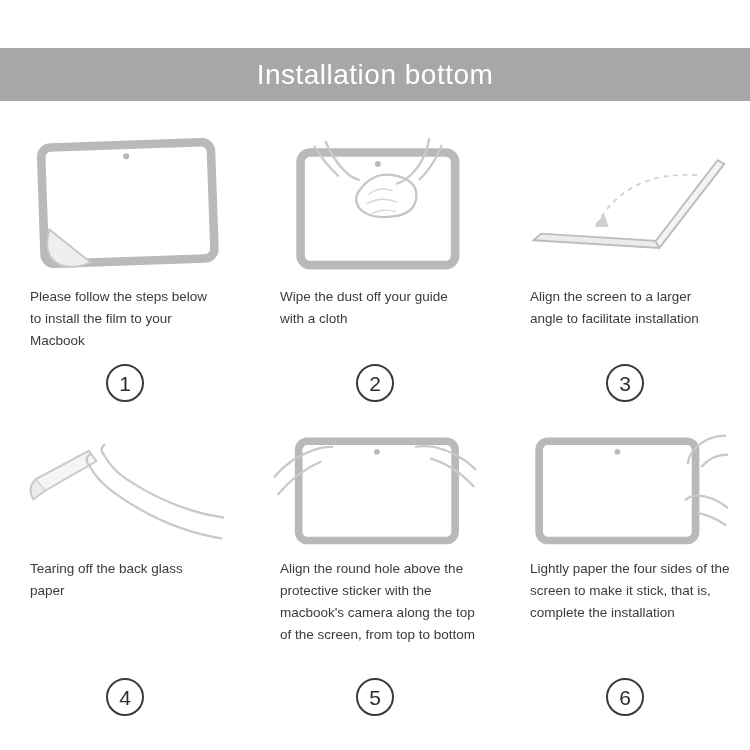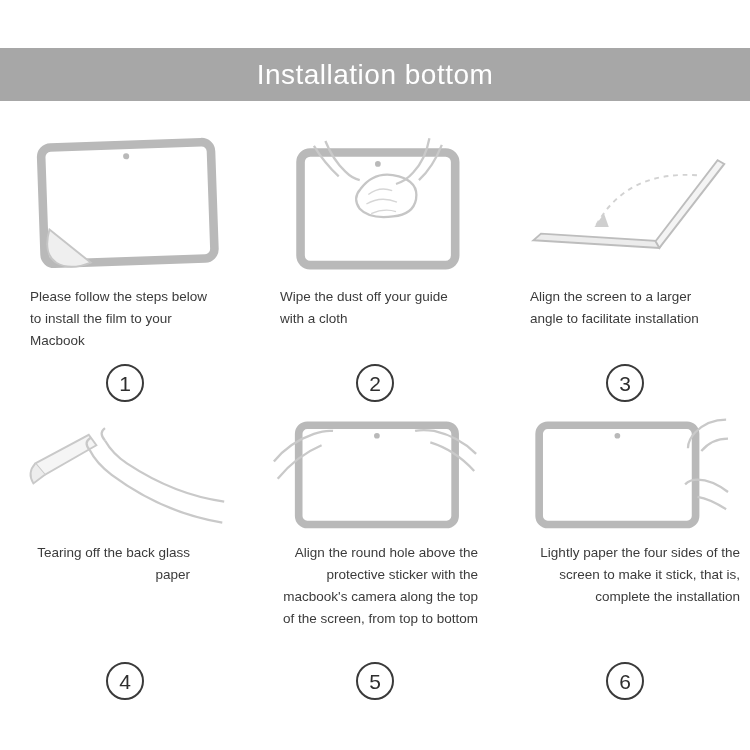--- a/index.html
+++ b/index.html
@@ -7,21 +7,21 @@
   body { width:750px; height:750px; font-family:"Liberation Sans", sans-serif; }
   .page { position:relative; width:750px; height:750px; background:#ffffff; overflow:hidden; }
 
   .header { position:absolute; top:48px; left:0; width:750px; height:53px;
             background:#a7a7a7; display:flex; align-items:center; justify-content:center; }
   .header-title { color:#ffffff; font-size:28px; font-weight:400; letter-spacing:0.5px; }
 
   .grid { position:absolute; left:0; width:750px; display:grid;
           grid-template-columns:250px 250px 250px; }
   .row1 { top:130px; }
-  .row2 { top:408px;text-align:right; }
+  .row2 { top:424px; }
 
   .step { display:flex; flex-direction:column; padding:0 10px; }
   .row1 .step { height:292px; }
   .row2 .step { height:312px; }
 
   .illus { display:flex; align-items:center; justify-content:center; }
   .row1 .illus { height:150px; }
   .row2 .illus { height:128px; }
   .illus svg { display:block; }
 

